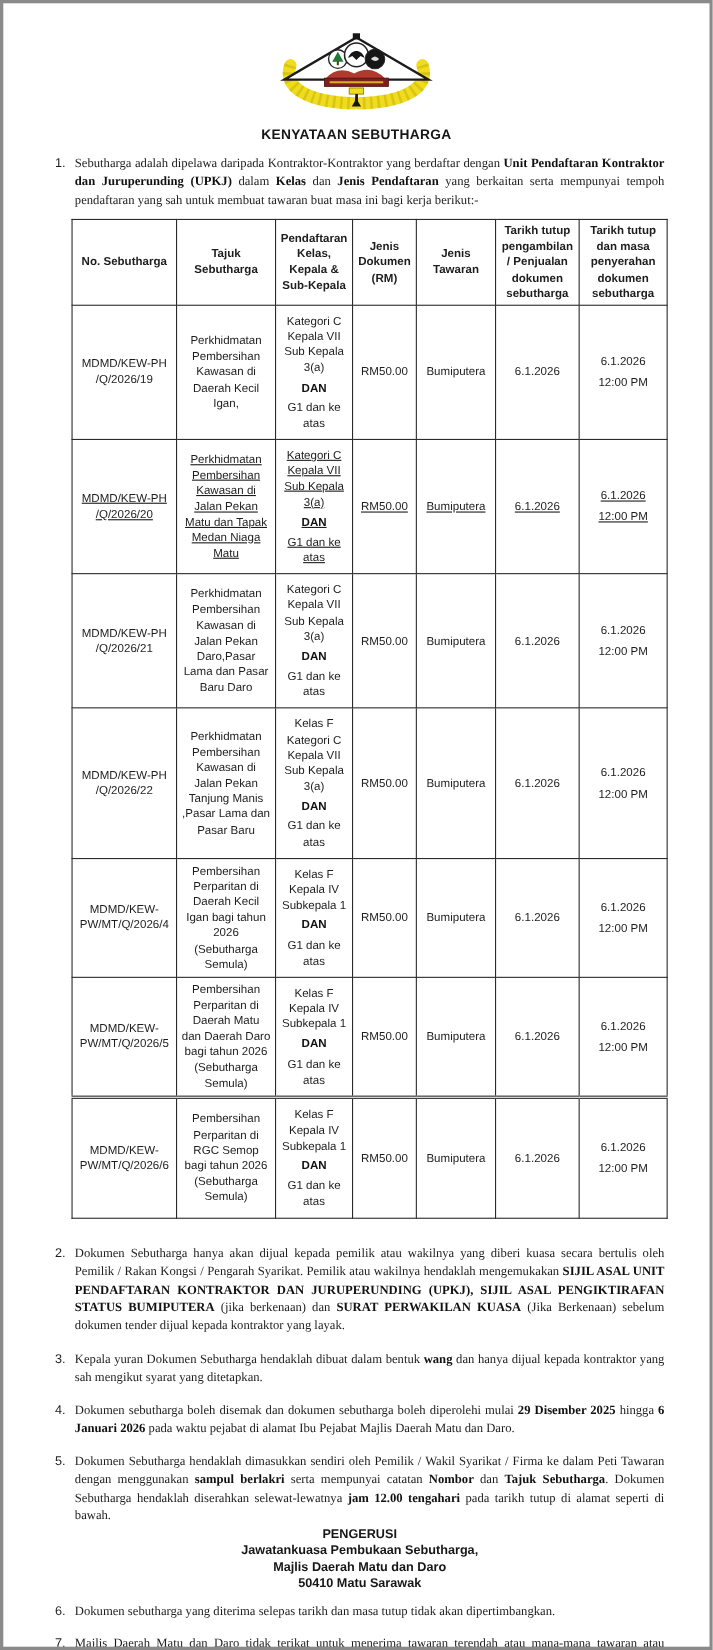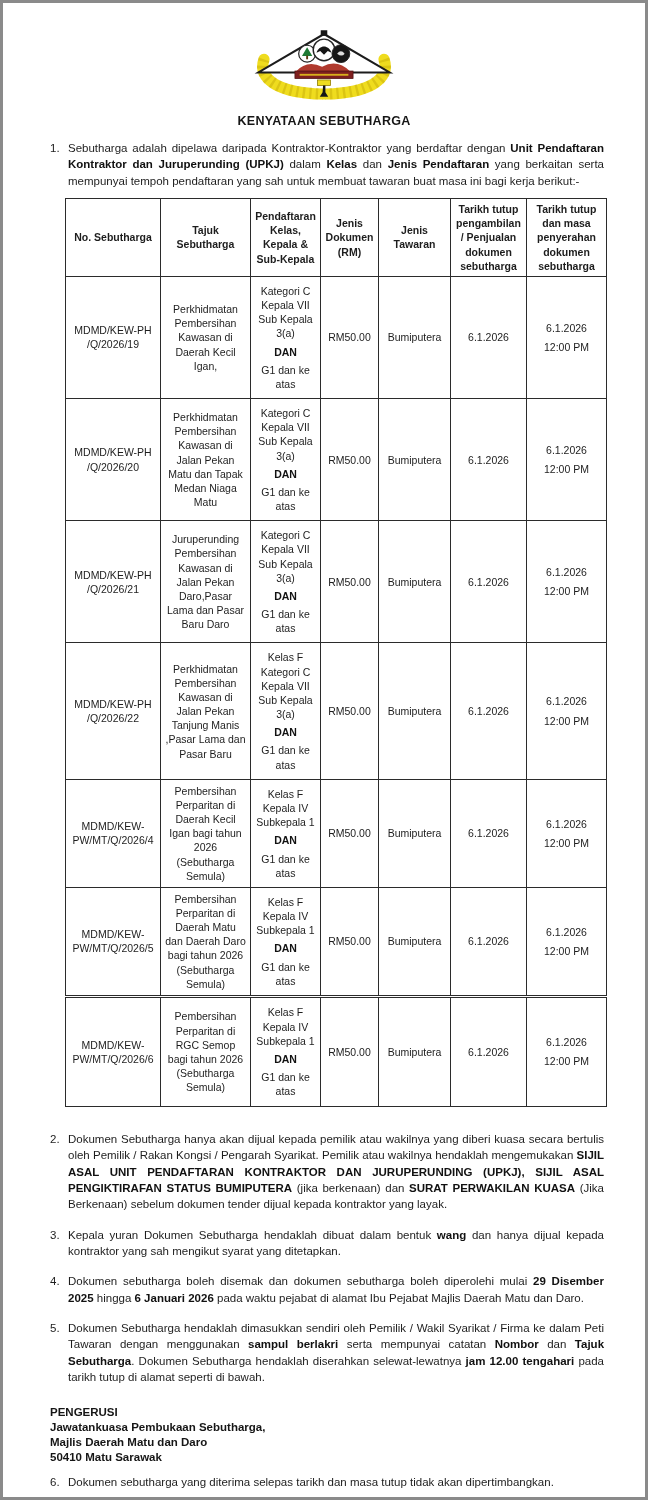--- a/index.html
+++ b/index.html
@@ -14,52 +14,52 @@
     overflow:hidden;
   }
   .logo-wrap{text-align:center;margin-top:24px;}
   .doc-title{
     text-align:center;font-weight:bold;font-size:12.5px;
     letter-spacing:.3px;margin-top:9px;color:#161616;
   }
   .content{padding:0 41px 0 47px;}
   .item{display:flex;margin-top:12px;font-size:11.5px;line-height:1.42;}
   .item .num{width:18px;flex:0 0 18px;}
-  .item .body{flex:1;text-align:justify;}
+  .item .body{flex:1;text-align:justify;font-family:Liberation Serif, serif;}
   .b{font-weight:bold;color:#111;}
 
   
   table.tender{
     border-collapse:collapse;table-layout:fixed;
     margin:9px 0 0 15px;width:541px;
     font-size:10.5px;line-height:1.35;color:#1d1d1d;
   }
   table.tender th, table.tender td{
     border:1px solid #2b2b2b;
     padding:3px 4px;vertical-align:middle;text-align:center;
     overflow:hidden;
   }
   table.tender th{font-weight:bold;height:66px;}
   td.c-tajuk{text-align:justify;padding:3px 6px;}
   .c-pend .grp{margin:4px 0;}
   .c-pend .grp.b{font-weight:bold;}
   .t2line{margin:5px 0;}
   #tbody tr:nth-child(1) td{height:102px;}
-  #tbody tr:nth-child(2) td{height:96px;}
+  #tbody tr:nth-child(2) td{height:96px;text-decoration:underline;}
   #tbody tr:nth-child(3) td{height:96px;}
   #tbody tr:nth-child(4) td{height:114px;}
   #tbody tr:nth-child(5) td{height:97px;}
   #tbody tr:nth-child(6) td{height:84px;}
   #tbody tr:nth-child(7) td{height:102px;margin-left:16px;}
   tr.dbl-below td{border-bottom:3px double #2b2b2b;}
 
   .spacer-after-table{height:8px;}
   .address{
-    font-weight:bold;font-size:11.5px;line-height:1.3;
-    margin-top:20px;color:#161616;
+    text-align:center;font-weight:bold;font-size:11.5px;line-height:1.3;
+    margin-top:2px;color:#161616;
   }
 </style>
 </head>
 <body>
 
 <div class="page">
 
   <div class="logo-wrap">
     <svg class="crest" width="150" height="74" viewBox="0 0 160 78" aria-hidden="true">
 
@@ -183,21 +183,21 @@
             <td>
               <div class="t2line">6.1.2026</div>
               <div class="t2line">12:00 PM</div>
             </td>
           </tr>
           <tr>
             <td class="c-no">
               <div>MDMD/KEW-PH</div>
               <div>/Q/2026/21</div>
             </td>
-            <td class="c-tajuk">Juruperunding Pembersihan Kawasan di Jalan Pekan Daro,Pasar Lama dan Pasar Baru Daro</td>
+            <td class="c-tajuk">Perkhidmatan Pembersihan Kawasan di Jalan Pekan Daro,Pasar Lama dan Pasar Baru Daro</td>
             <td class="c-pend">
               <div class="grp">
                 <div>Kategori C</div>
                 <div>Kepala VII</div>
                 <div>Sub Kepala</div>
                 <div>3(a)</div>
               </div>
               <div class="grp b">
                 <div>DAN</div>
               </div>

